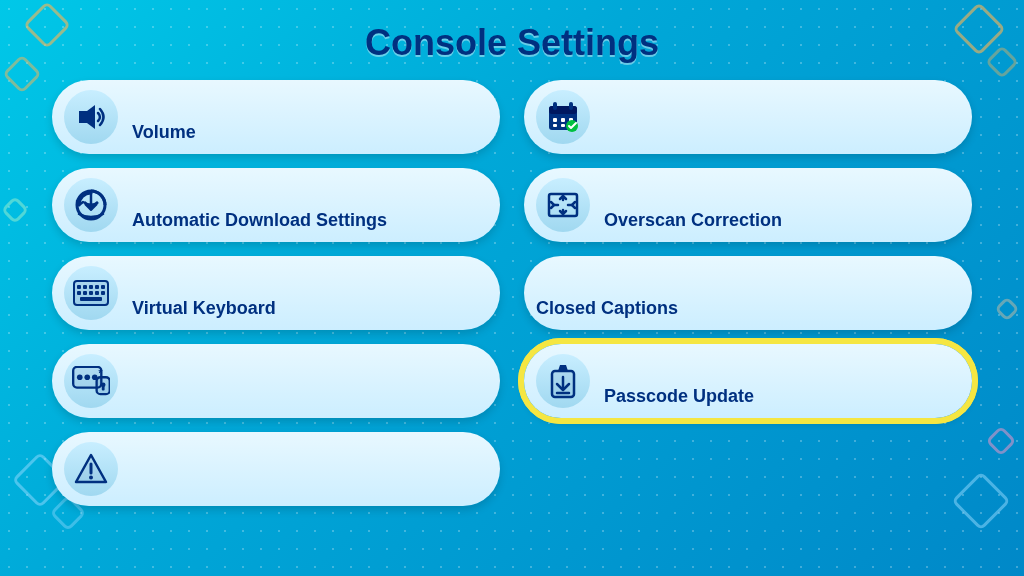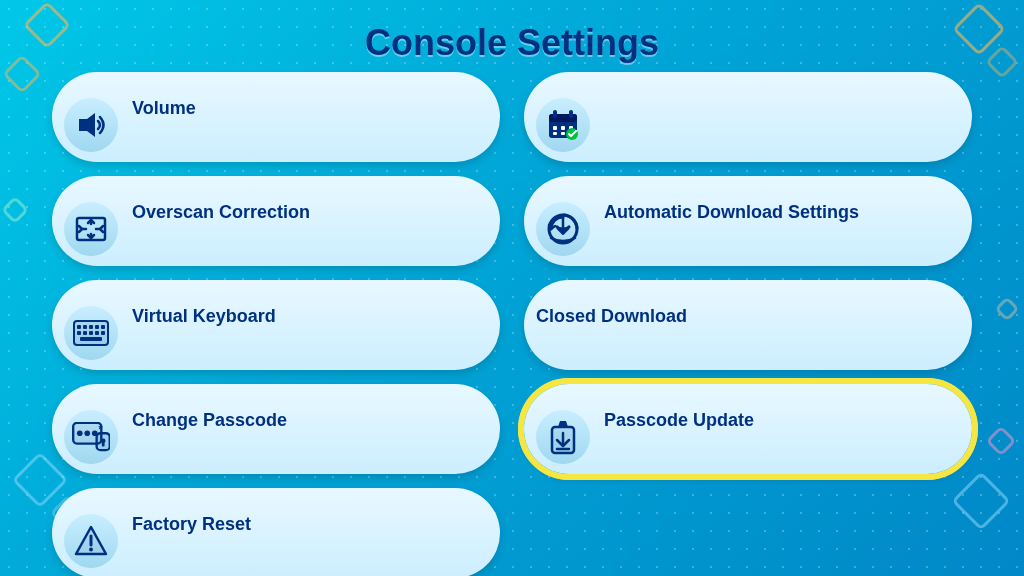--- a/index.html
+++ b/index.html
@@ -36,43 +36,43 @@
       background-size: 18px 18px;
       pointer-events: none;
     }
 
     .page-title {
       text-align: center;
       color: #003080;
       font-size: 36px;
       font-weight: 900;
       padding-top: 22px;
-      padding-bottom: 8px;
+      padding-bottom: 16px;
       position: relative;
       z-index: 2;
       text-shadow: 0 2px 0 rgba(255,255,255,0.4);
     }
 
     .grid {
       display: grid;
       grid-template-columns: 1fr 1fr;
       gap: 14px 24px;
       padding: 0 52px;
       position: relative;
       z-index: 2;
     }
 
     .menu-btn {
       display: flex;
-      align-items: flex-start;
+      align-items: flex-end;
       gap: 14px;
       background: linear-gradient(180deg, #e8f8ff 0%, #cceeff 100%);
       border: none;
       border-radius: 50px;
-      padding: 26px 20px 10px 12px;
+      padding: 10px 20px 10px 12px;
       cursor: pointer;
       box-shadow: 0 4px 8px rgba(0,0,0,0.15);
       transition: transform 0.1s;
       min-height: 72px;
     }
 
     .menu-btn.focused {
       outline: 4px solid #f5e642;
       outline-offset: 2px;
       box-shadow: 0 0 0 6px #f5e642, 0 4px 8px rgba(0,0,0,0.2);
@@ -145,48 +145,48 @@
         <rect x="7" y="24" width="4" height="3" rx="1" fill="white"></rect>
         <rect x="15" y="24" width="4" height="3" rx="1" fill="white"></rect>
         <circle cx="26" cy="26" r="6" fill="#00c040"></circle>
         <path d="M23,26 L25,28 L30,23" stroke="white" stroke-width="2" fill="none" stroke-linecap="round" stroke-linejoin="round"></path>
       </svg>
       </div>
     </button>
     <button class="menu-btn">
       <div class="icon-circle">
         <svg width="34" height="34" viewBox="0 0 34 34">
+        <path d="M17,3 A14,14 0 0,1 17,31 A14,14 0 0,1 17,3" stroke="#003080" stroke-width="3" fill="none"></path>
+        <path d="M17,3 A14,14 0 0,1 31,17" stroke="#003080" stroke-width="3" fill="none"></path>
+        <path d="M10,14 A10,10 0 0,0 24,14" stroke="#003080" stroke-width="2.5" fill="none"></path>
+        <line x1="17" y1="5" x2="17" y2="22" stroke="#003080" stroke-width="2.5"></line>
+        <polyline points="11,16 17,22 23,16" fill="#003080" stroke="#003080" stroke-width="2" stroke-linejoin="round"></polyline>
+        <path d="M5,26 Q17,32 29,26" stroke="#003080" stroke-width="2.5" fill="none" stroke-linecap="round"></path>
+
+        <path d="M5,17 A12,12 0 0,1 17,5" stroke="#003080" stroke-width="3" fill="none" stroke-linecap="round"></path>
+        <polyline points="3,13 5,17 9,14" fill="none" stroke="#003080" stroke-width="2.5" stroke-linejoin="round" stroke-linecap="round"></polyline>
+      </svg>
+      </div>
+      <span class="btn-label">Automatic Download Settings</span>
+    </button>
+    <button class="menu-btn">
+      <div class="icon-circle">
+        <svg width="34" height="34" viewBox="0 0 34 34">
         <rect x="3" y="6" width="28" height="22" rx="2" stroke="#003080" stroke-width="2.5" fill="none"></rect>
         <polyline points="12,17 8,17" stroke="#003080" stroke-width="2.5" stroke-linecap="round"></polyline>
         <polyline points="5,14 8,17 5,20" fill="none" stroke="#003080" stroke-width="2.5" stroke-linejoin="round" stroke-linecap="round"></polyline>
         <polyline points="22,17 26,17" stroke="#003080" stroke-width="2.5" stroke-linecap="round"></polyline>
         <polyline points="29,14 26,17 29,20" fill="none" stroke="#003080" stroke-width="2.5" stroke-linejoin="round" stroke-linecap="round"></polyline>
         <polyline points="17,12 17,8" stroke="#003080" stroke-width="2.5" stroke-linecap="round"></polyline>
         <polyline points="14,11 17,8 20,11" fill="none" stroke="#003080" stroke-width="2.5" stroke-linejoin="round" stroke-linecap="round"></polyline>
         <polyline points="17,22 17,26" stroke="#003080" stroke-width="2.5" stroke-linecap="round"></polyline>
         <polyline points="14,23 17,26 20,23" fill="none" stroke="#003080" stroke-width="2.5" stroke-linejoin="round" stroke-linecap="round"></polyline>
       </svg>
       </div>
       <span class="btn-label">Overscan Correction</span>
-    </button>
-    <button class="menu-btn">
-      <div class="icon-circle">
-        <svg width="34" height="34" viewBox="0 0 34 34">
-        <path d="M17,3 A14,14 0 0,1 17,31 A14,14 0 0,1 17,3" stroke="#003080" stroke-width="3" fill="none"></path>
-        <path d="M17,3 A14,14 0 0,1 31,17" stroke="#003080" stroke-width="3" fill="none"></path>
-        <path d="M10,14 A10,10 0 0,0 24,14" stroke="#003080" stroke-width="2.5" fill="none"></path>
-        <line x1="17" y1="5" x2="17" y2="22" stroke="#003080" stroke-width="2.5"></line>
-        <polyline points="11,16 17,22 23,16" fill="#003080" stroke="#003080" stroke-width="2" stroke-linejoin="round"></polyline>
-        <path d="M5,26 Q17,32 29,26" stroke="#003080" stroke-width="2.5" fill="none" stroke-linecap="round"></path>
-
-        <path d="M5,17 A12,12 0 0,1 17,5" stroke="#003080" stroke-width="3" fill="none" stroke-linecap="round"></path>
-        <polyline points="3,13 5,17 9,14" fill="none" stroke="#003080" stroke-width="2.5" stroke-linejoin="round" stroke-linecap="round"></polyline>
-      </svg>
-      </div>
-      <span class="btn-label">Automatic Download Settings</span>
     </button>
     <button class="menu-btn">
       <div class="icon-circle">
         <svg width="36" height="26" viewBox="0 0 36 26">
         <rect x="1" y="1" width="34" height="24" rx="3" stroke="#003080" stroke-width="2" fill="rgba(0,48,128,0.1)"></rect>
         <rect x="4" y="5" width="4" height="4" rx="1" fill="#003080"></rect>
         <rect x="10" y="5" width="4" height="4" rx="1" fill="#003080"></rect>
         <rect x="16" y="5" width="4" height="4" rx="1" fill="#003080"></rect>
         <rect x="22" y="5" width="4" height="4" rx="1" fill="#003080"></rect>
         <rect x="28" y="5" width="4" height="4" rx="1" fill="#003080"></rect>
@@ -194,36 +194,35 @@
         <rect x="10" y="11" width="4" height="4" rx="1" fill="#003080"></rect>
         <rect x="16" y="11" width="4" height="4" rx="1" fill="#003080"></rect>
         <rect x="22" y="11" width="4" height="4" rx="1" fill="#003080"></rect>
         <rect x="28" y="11" width="4" height="4" rx="1" fill="#003080"></rect>
         <rect x="7" y="17" width="22" height="4" rx="1" fill="#003080"></rect>
       </svg>
       </div>
       <span class="btn-label">Virtual Keyboard</span>
     </button>
     <button class="menu-btn">
-      <span class="btn-label">Closed Download</span>
+      <span class="btn-label">Closed Captions</span>
     </button>
     <button class="menu-btn">
       <div class="icon-circle">
         <svg width="38" height="30" viewBox="0 0 40 32">
         <rect x="1" y="1" width="30" height="22" rx="4" stroke="#003080" stroke-width="2.5" fill="rgba(0,48,128,0.08)"></rect>
         <circle cx="8" cy="12" r="3" fill="#003080"></circle>
         <circle cx="16" cy="12" r="3" fill="#003080"></circle>
         <circle cx="24" cy="12" r="3" fill="#003080"></circle>
         <text x="28" y="12" font-size="11" fill="#003080" font-weight="900">*</text>
         <rect x="26" y="12" width="14" height="18" rx="4" stroke="#003080" stroke-width="2.5" fill="rgba(0,48,128,0.1)"></rect>
         <circle cx="33" cy="20" r="2.5" fill="#003080"></circle>
         <rect x="31.5" y="21" width="3" height="5" rx="1" fill="#003080"></rect>
       </svg>
       </div>
-      <span class="btn-label">Change Passcode</span>
     </button>
     <button class="menu-btn focused">
       <div class="icon-circle">
         <svg width="34" height="36" viewBox="0 0 34 36">
         <rect x="6" y="8" width="22" height="26" rx="3" stroke="#003080" stroke-width="2.5" fill="rgba(0,48,128,0.08)"></rect>
         <path d="M14,2 L20,2 L22,8 L12,8 Z" fill="#003080"></path>
         <line x1="17" y1="14" x2="17" y2="26" stroke="#003080" stroke-width="2.5" stroke-linecap="round"></line>
         <polyline points="11,21 17,27 23,21" fill="none" stroke="#003080" stroke-width="2.5" stroke-linejoin="round" stroke-linecap="round"></polyline>
         <line x1="11" y1="30" x2="23" y2="30" stroke="#003080" stroke-width="2.5" stroke-linecap="round"></line>
       </svg>
@@ -231,15 +230,14 @@
       <span class="btn-label">Passcode Update</span>
     </button>
     <button class="menu-btn">
       <div class="icon-circle">
         <svg width="34" height="34" viewBox="0 0 34 34">
         <polygon points="17,3 32,30 2,30" stroke="#003080" stroke-width="2.5" fill="rgba(0,48,128,0.08)" stroke-linejoin="round"></polygon>
         <line x1="17" y1="12" x2="17" y2="21" stroke="#003080" stroke-width="3" stroke-linecap="round"></line>
         <circle cx="17" cy="25.5" r="2" fill="#003080"></circle>
       </svg>
       </div>
-      <span class="btn-label">Factory Reset</span>
     </button>
   </div>
 
 </body></html>

